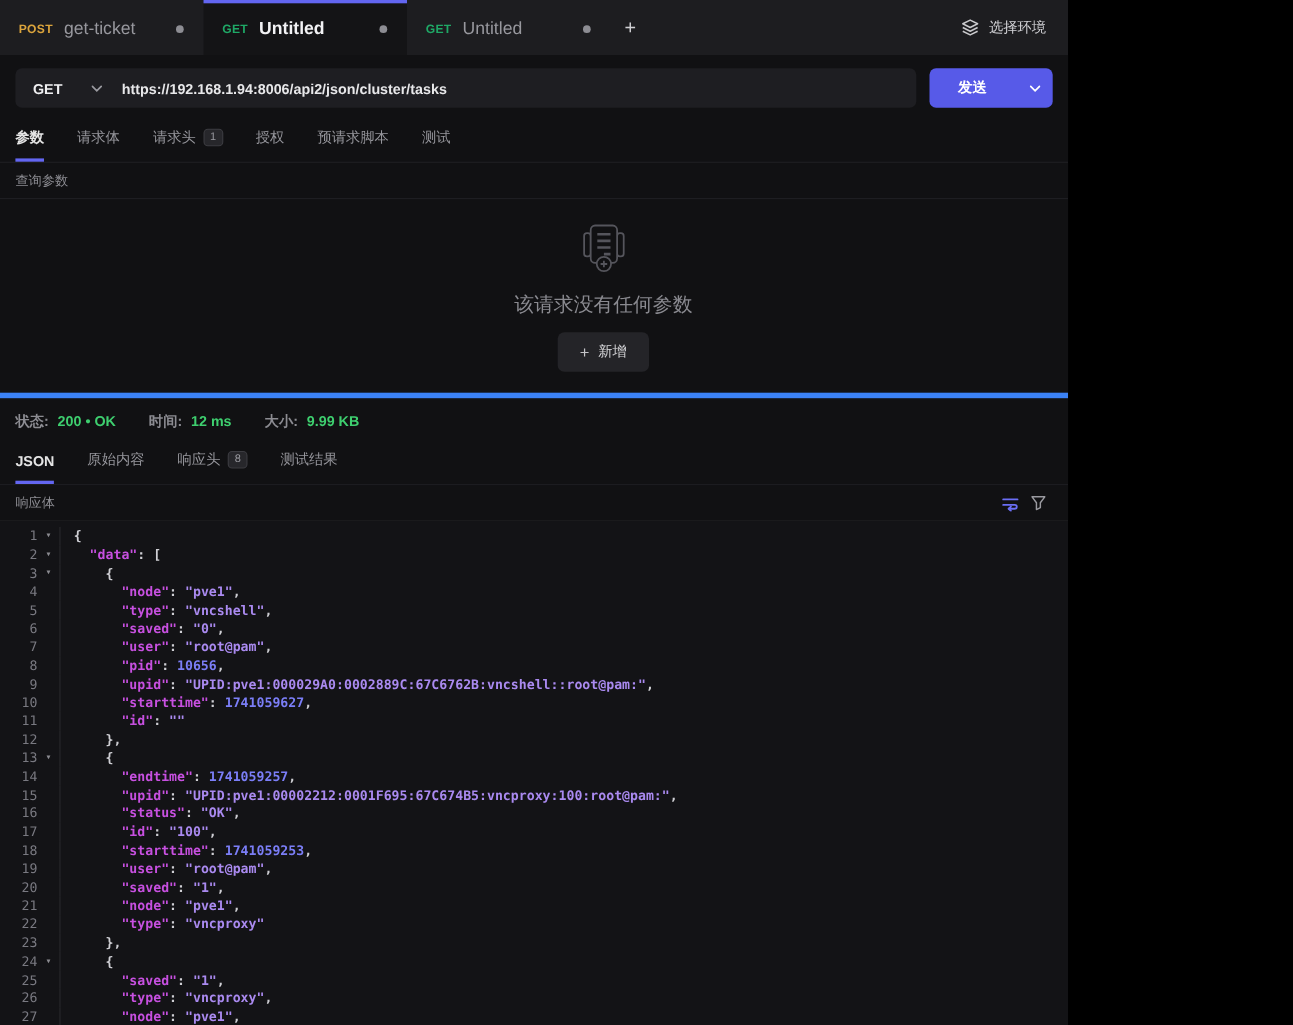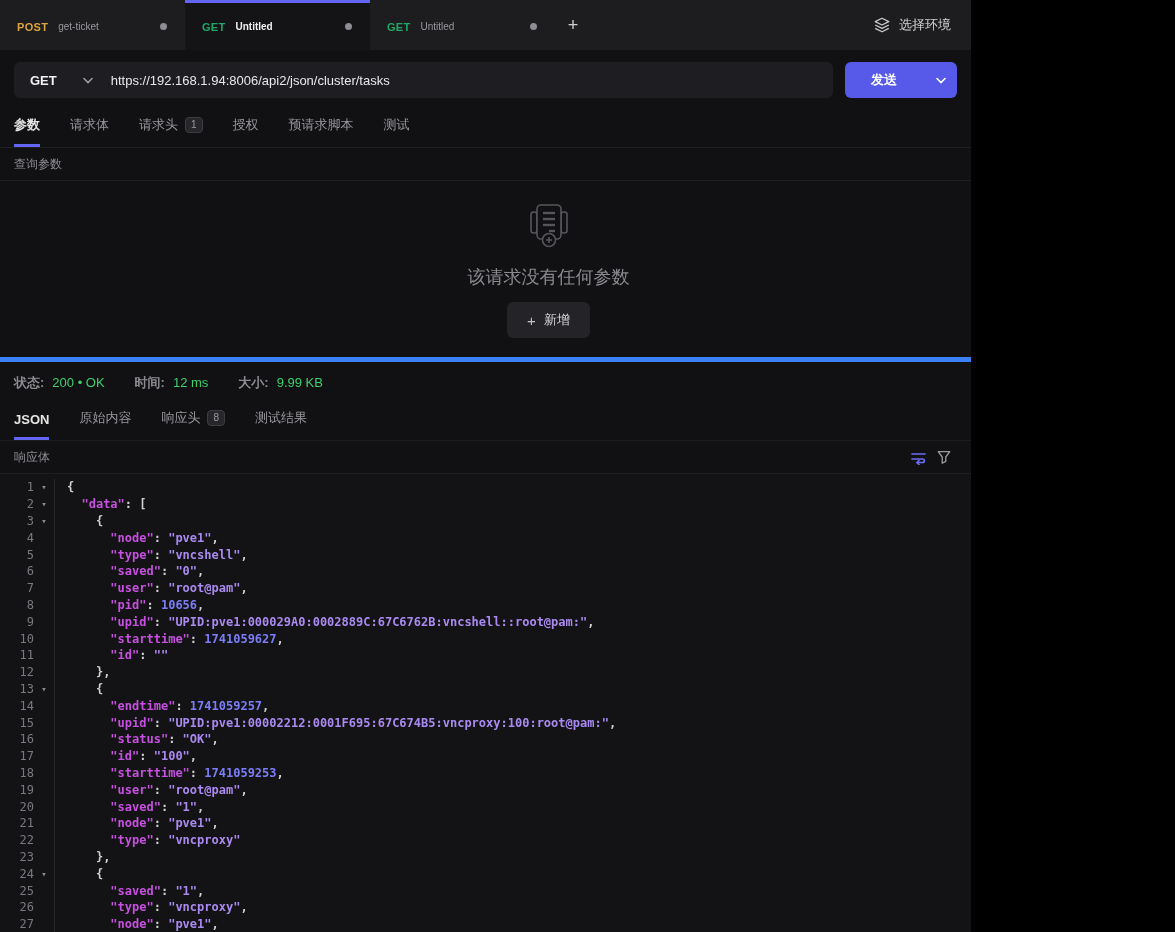--- a/index.html
+++ b/index.html
@@ -9,36 +9,36 @@
     background:#111113; color:#e6e6e9;
     font-family:"Liberation Sans", sans-serif; font-size:13px;
   }
   
   .tabbar { height:50px; background:#1d1d20; display:flex; align-items:stretch; }
   .doc-tab { width:185px; display:flex; align-items:center; padding:0 18px 0 17px;
     gap:10px; cursor:pointer; border-top:3px solid transparent; }
   .doc-tab.active { background:#141416; border-top:3px solid #6366f1; }
   .doc-tab .method { font-size:11px; font-weight:700; letter-spacing:.3px; }
   .method.get { color:#1fa866; } .method.post { color:#dba43c; }
-  .doc-tab .title { flex:1; color:#98989e; font-size:10px; white-space:nowrap; overflow:hidden; }
+  .doc-tab .title { flex:1; color:#98989e; font-size:16px; white-space:nowrap; overflow:hidden; }
   .doc-tab.active .title { color:#f2f2f4; font-weight:700; }
   .dot { width:7px; height:7px; border-radius:50%; background:#8d8d93; flex:none; }
   .new-tab { width:36px; display:flex; align-items:center; justify-content:center;
     color:#cfcfd3; font-size:18px; cursor:pointer; }
   .env { margin-left:auto; display:flex; align-items:center; gap:8px; padding:0 20px;
     color:#d2d2d6; cursor:pointer; }
   
   .req-bar { height:60px; display:flex; align-items:center; padding:0 14px; gap:12px; }
   .url-box { flex:1; height:36px; background:#1e1e22; border-radius:6px;
     display:flex; align-items:center; }
   .url-method { display:flex; align-items:center; gap:26px; padding:0 18px 0 16px;
     cursor:pointer; }
   .url-method .m-label { font-weight:700; color:#f0f0f2; font-size:13px; }
   .url-input { flex:1; background:transparent; border:none; outline:none;
-    color:#e8e8ea; font-size:13px; font-weight:400;
+    color:#e8e8ea; font-size:13px; font-weight:700;
     font-family:"Liberation Sans", sans-serif; }
   .send-btn { width:112px; height:36px; background:#575ae8; border:none; border-radius:6px;
     color:#fff; display:flex; align-items:center; cursor:pointer; font-size:13px; }
   .send-btn .s-label { flex:1; text-align:center; font-weight:700; }
   .send-btn .s-caret { width:34px; display:flex; align-items:center; justify-content:center;
     border-left:1px solid rgba(255,255,255,.001); }
   
   .subtabs { height:38px; display:flex; align-items:flex-end; gap:30px; padding:0 14px;
     border-bottom:1px solid #202024; }
   .subtab { color:#96969c; padding-bottom:10px; border-bottom:3px solid transparent;
@@ -57,21 +57,21 @@
     align-items:center; gap:13px; }
   .empty-text { color:#8a8a90; font-size:18px; }
   .add-btn { display:flex; align-items:center; gap:8px; background:#242428; border:none;
     border-radius:6px; color:#d8d8db; font-size:13px; padding:9px 20px; cursor:pointer;
     font-family:"Liberation Sans", sans-serif; }
   .add-btn .plus { font-size:15px; color:#c4c4c8; }
   
   .status-row { height:46px; border-top:5px solid #3b82f6; display:flex; align-items:center;
     padding:0 14px; gap:8px; font-size:13px; }
   .status-row .lbl { color:#8c8c92; font-weight:700; }
-  .status-row .val { color:#3ecf6f; font-weight:400; margin-right:22px; }
+  .status-row .val { color:#3ecf6f; font-weight:700; margin-right:22px; }
   
   .code-area { height:459px; overflow:hidden; background:#131316; padding-top:5px; }
   .code-line { display:grid; grid-template-columns:34px 21px 1fr; height:16.8px;
     align-items:center; font-family:"DejaVu Sans Mono", monospace; font-size:12px; }
   .code-line .ln { text-align:right; color:#797981; }
   .code-line .fold { text-align:center; color:#8a8a90; font-size:9px; cursor:pointer;
     border-right:1px solid #28282c; align-self:stretch; display:flex;
     align-items:center; justify-content:center; }
   .code-content { white-space:pre; padding-left:12px; font-weight:700; }
   .tk-k { color:#c750e0; } .tk-s { color:#aa8af0; }

